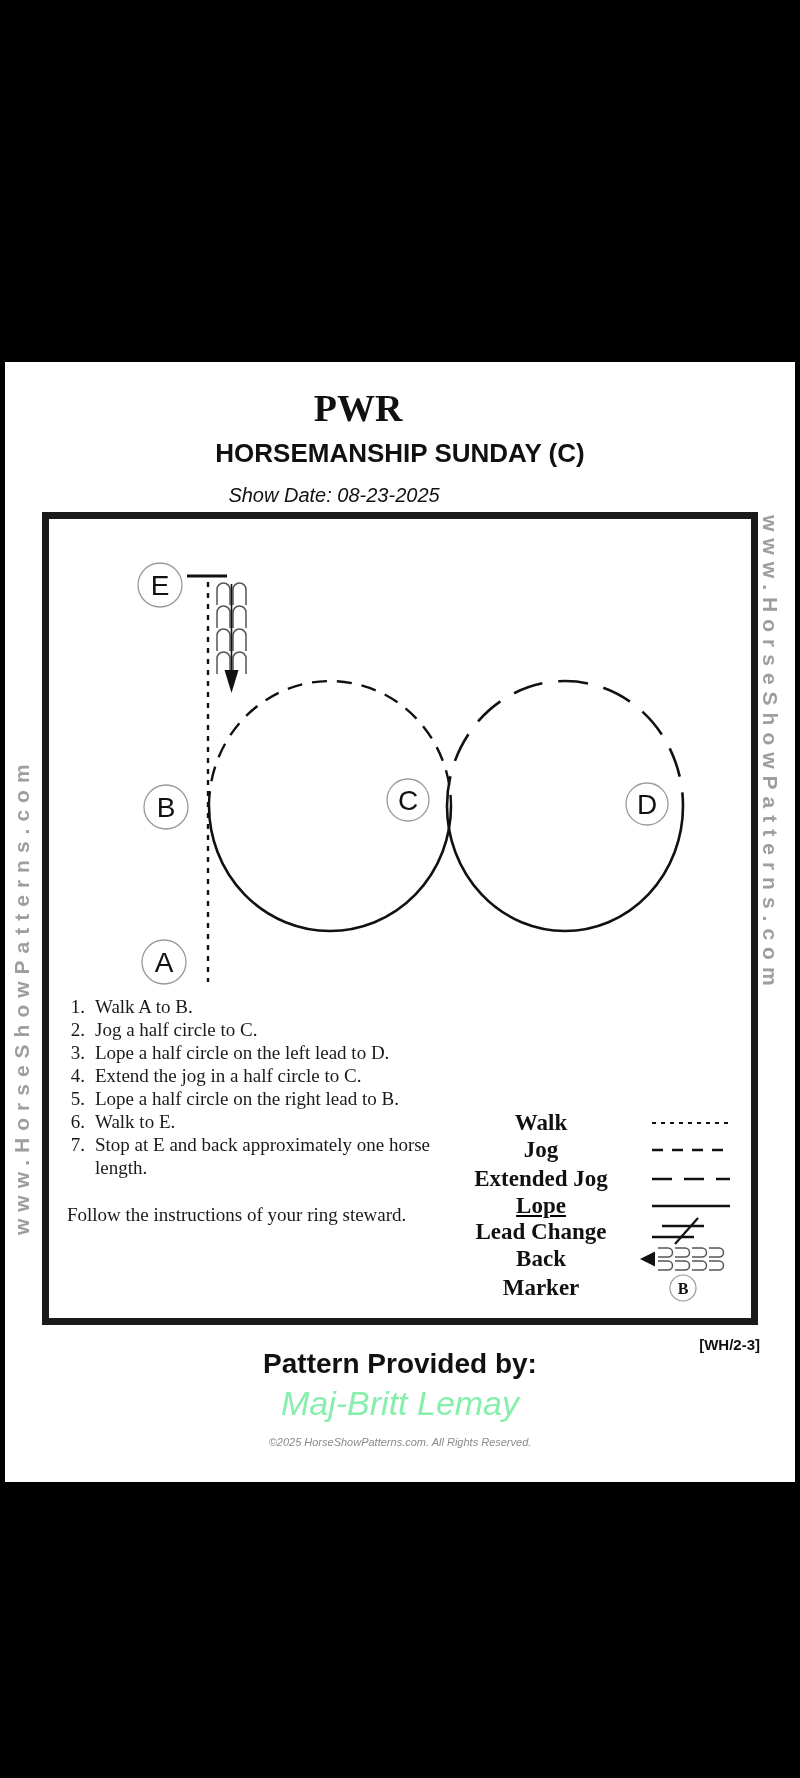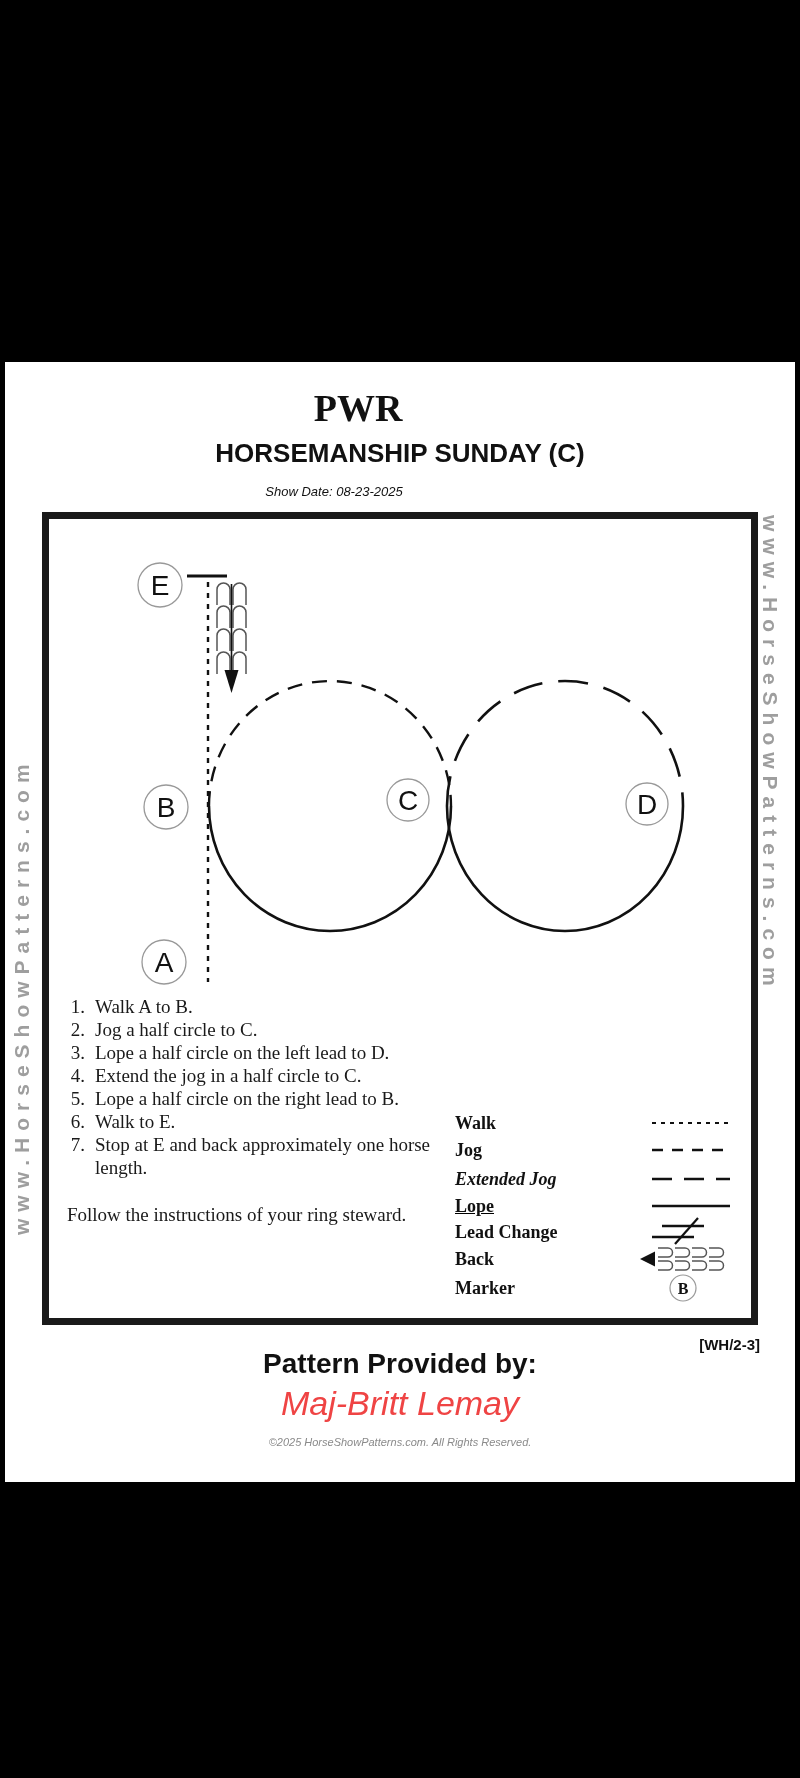--- a/index.html
+++ b/index.html
@@ -6,46 +6,46 @@
   #canvas{position:relative;width:800px;height:1778px;background:#000;overflow:hidden;
           font-family:"Liberation Sans",sans-serif;}
   .page{position:absolute;left:5px;top:362px;width:790px;height:1120px;background:#ffffff;}
   .abs{position:absolute;}
   
   .title{left:0;top:386px;width:716px;text-align:center;
          font-family:"Liberation Serif",serif;font-weight:bold;font-size:38px;color:#111;}
   .subtitle{left:0;top:438px;width:800px;text-align:center;
             font-weight:bold;font-size:26px;color:#111;}
   .showdate{left:0;top:484px;width:668px;text-align:center;
-            font-style:italic;font-size:13px;color:#111;}
+            font-style:italic;font-size:20px;color:#111;}
   
   .arena{left:42px;top:512px;width:716px;height:813px;background:#fff;
          border:7px solid #1a1a1a;box-sizing:border-box;}
   .arena svg{position:absolute;left:0;top:0;}
   
   .instructions{left:67px;top:995px;width:392px;color:#1a1a1a;
                 font-family:"Liberation Serif",serif;font-size:19px;line-height:23px;}
   .ready{margin-bottom:24px;}
   .step{display:flex;}
   .step .num{flex:0 0 18px;text-align:right;}
   .step .txt{margin-left:10px;width:356px;}
   .follow{margin-top:24px;}
   
   .legend-row{position:absolute;left:455px;width:290px;height:28px;
               display:flex;align-items:center;}
-  .legend-label{flex:0 0 172px;text-align:left;font-family:"Liberation Serif",serif;
-                font-weight:bold;font-size:18px;color:#111;}
+  .legend-label{flex:0 0 172px;text-align:center;font-family:"Liberation Serif",serif;
+                font-weight:bold;font-size:23px;color:#111;}
   .legend-sym{margin-left:11px;width:96px;height:30px;}
   
   .patterncode{left:498px;top:1336px;width:262px;text-align:right;
                font-weight:bold;font-size:15px;color:#111;}
   .providedby{left:0;top:1348px;width:800px;text-align:center;
               font-weight:bold;font-size:28px;color:#111;}
   .providername{left:0;top:1384px;width:800px;text-align:center;
-                font-style:italic;font-size:34px;color:#ef4444;}
+                font-style:italic;font-size:34px;color:#86efac;}
   .copyright{left:0;top:1436px;width:800px;text-align:center;
              font-style:italic;font-size:11px;color:#8a8a8a;}
   
   .wm{color:#9e9e9e;font-weight:bold;font-size:21px;letter-spacing:7px;
       writing-mode:vertical-rl;white-space:nowrap;}
   .wm-left{left:10px;top:515px;height:720px;transform:rotate(180deg);}
   .wm-right{left:758px;top:515px;height:720px;}
 </style>
 </head>
 <body>
@@ -148,21 +148,21 @@
     <svg class="legend-sym" viewBox="0 0 96 30">
       <line x1="14" y1="15" x2="92" y2="15" stroke="#111" stroke-width="2.2" stroke-dasharray="4 5"></line>
     </svg>
   </div>
   <div class="legend-row" style="top:1136px;">
     <div class="legend-label">Jog</div>
     <svg class="legend-sym" viewBox="0 0 96 30">
       <line x1="14" y1="15" x2="92" y2="15" stroke="#111" stroke-width="2.4" stroke-dasharray="11 9"></line>
     </svg>
   </div>
-  <div class="legend-row" style="top:1165px;font-style:italic;">
+  <div class="legend-row" style="top:1165px;">
     <div class="legend-label">Extended Jog</div>
     <svg class="legend-sym" viewBox="0 0 96 30">
       <line x1="14" y1="15" x2="92" y2="15" stroke="#111" stroke-width="2.4" stroke-dasharray="20 12"></line>
     </svg>
   </div>
   <div class="legend-row" style="top:1192px;text-decoration:underline;">
     <div class="legend-label">Lope</div>
     <svg class="legend-sym" viewBox="0 0 96 30">
       <line x1="14" y1="15" x2="92" y2="15" stroke="#111" stroke-width="2.6"></line>
     </svg>

